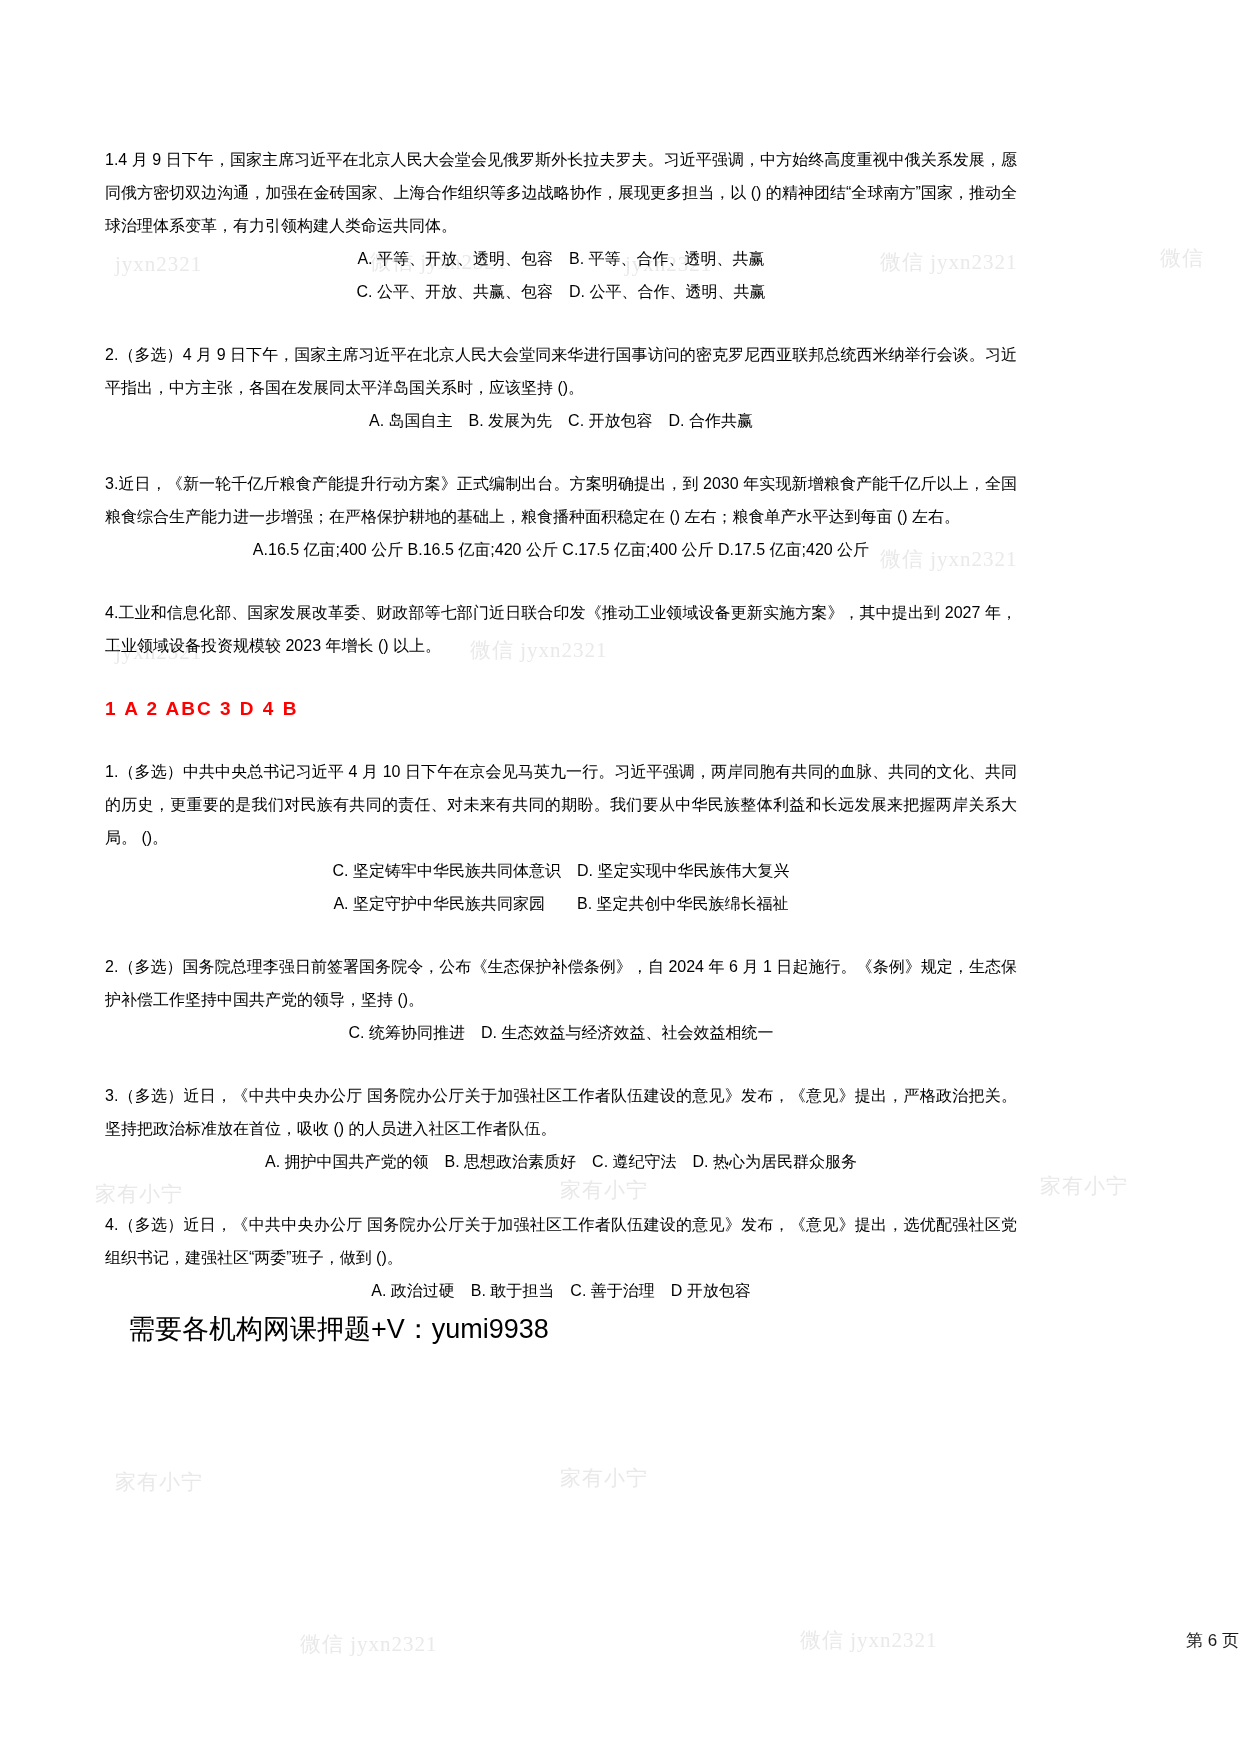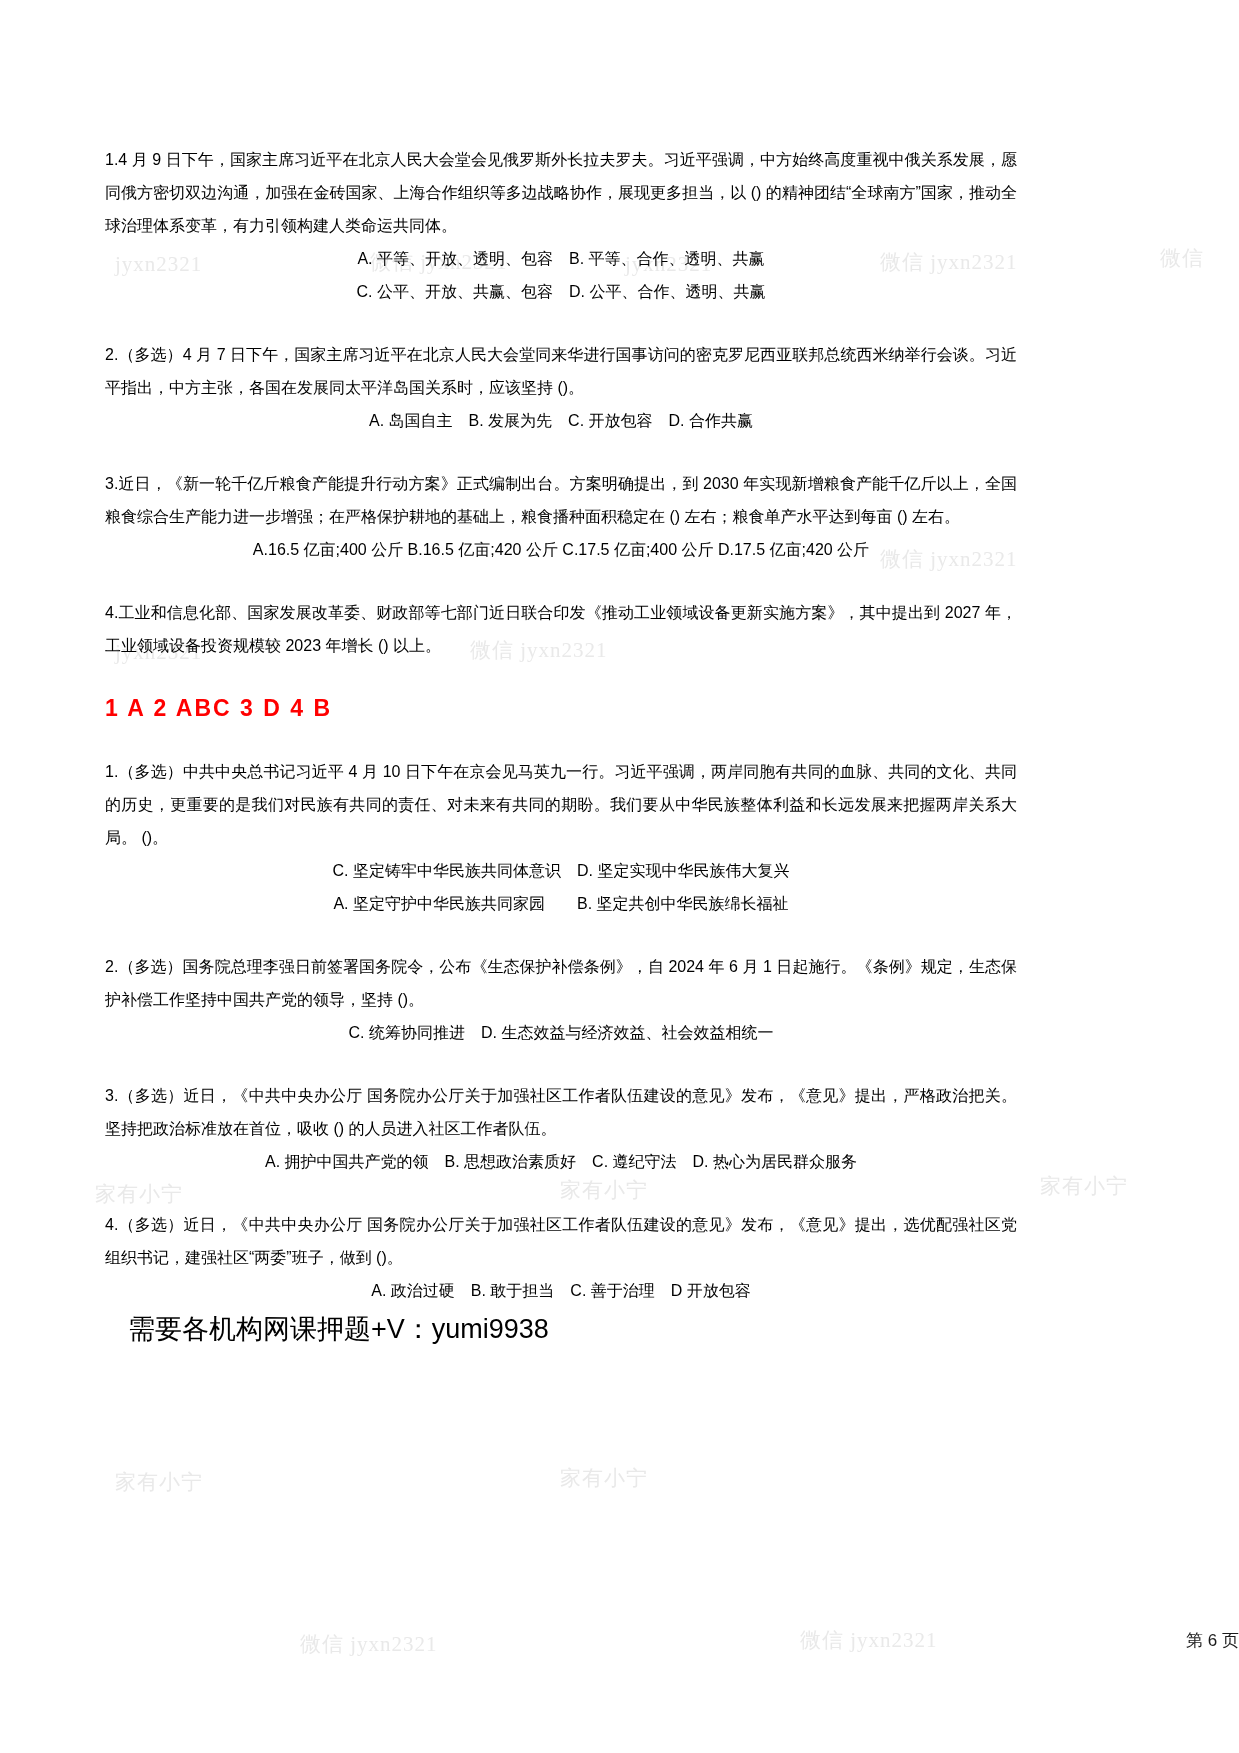--- a/index.html
+++ b/index.html
@@ -46,21 +46,21 @@
   .q {
     margin:8px 0 30px 0;
     font-size:16px;
     line-height:33px;
     font-weight:400;
   }
   .q .stem  { margin:0; text-align:justify; }
   .q .opts  { margin:0; white-space:pre-wrap;text-align:center; }
   .answers {
     margin:0 0 30px 0;
-    font-size:23px;
+    font-size:19px;
     line-height:33px;
     font-weight:700;
     color:#ff0000;       
     letter-spacing:2px;
   }
   .q-tight { margin-bottom:4px; }
   .promo {
     margin:0 0 2px 23px;
     font-size:27px;
     line-height:36px;
@@ -104,21 +104,21 @@
 
   <div class="content">
 
     <section class="q">
       <p class="stem">1.4 月 9 日下午，国家主席习近平在北京人民大会堂会见俄罗斯外长拉夫罗夫。习近平强调，中方始终高度重视中俄关系发展，愿同俄方密切双边沟通，加强在金砖国家、上海合作组织等多边战略协作，展现更多担当，以 () 的精神团结“全球南方”国家，推动全球治理体系变革，有力引领构建人类命运共同体。</p>
       <p class="opts">A. 平等、开放、透明、包容　B. 平等、合作、透明、共赢</p>
       <p class="opts">C. 公平、开放、共赢、包容　D. 公平、合作、透明、共赢</p>
     </section>
 
     <section class="q">
-      <p class="stem">2.（多选）4 月 7 日下午，国家主席习近平在北京人民大会堂同来华进行国事访问的密克罗尼西亚联邦总统西米纳举行会谈。习近平指出，中方主张，各国在发展同太平洋岛国关系时，应该坚持 ()。</p>
+      <p class="stem">2.（多选）4 月 9 日下午，国家主席习近平在北京人民大会堂同来华进行国事访问的密克罗尼西亚联邦总统西米纳举行会谈。习近平指出，中方主张，各国在发展同太平洋岛国关系时，应该坚持 ()。</p>
       <p class="opts">A. 岛国自主　B. 发展为先　C. 开放包容　D. 合作共赢</p>
     </section>
 
     <section class="q">
       <p class="stem">3.近日，《新一轮千亿斤粮食产能提升行动方案》正式编制出台。方案明确提出，到 2030 年实现新增粮食产能千亿斤以上，全国粮食综合生产能力进一步增强；在严格保护耕地的基础上，粮食播种面积稳定在 () 左右；粮食单产水平达到每亩 () 左右。</p>
       <p class="opts">A.16.5 亿亩;400 公斤 B.16.5 亿亩;420 公斤 C.17.5 亿亩;400 公斤 D.17.5 亿亩;420 公斤</p>
     </section>
 
     <section class="q">
       <p class="stem">4.工业和信息化部、国家发展改革委、财政部等七部门近日联合印发《推动工业领域设备更新实施方案》，其中提出到 2027 年，工业领域设备投资规模较 2023 年增长 () 以上。</p>

